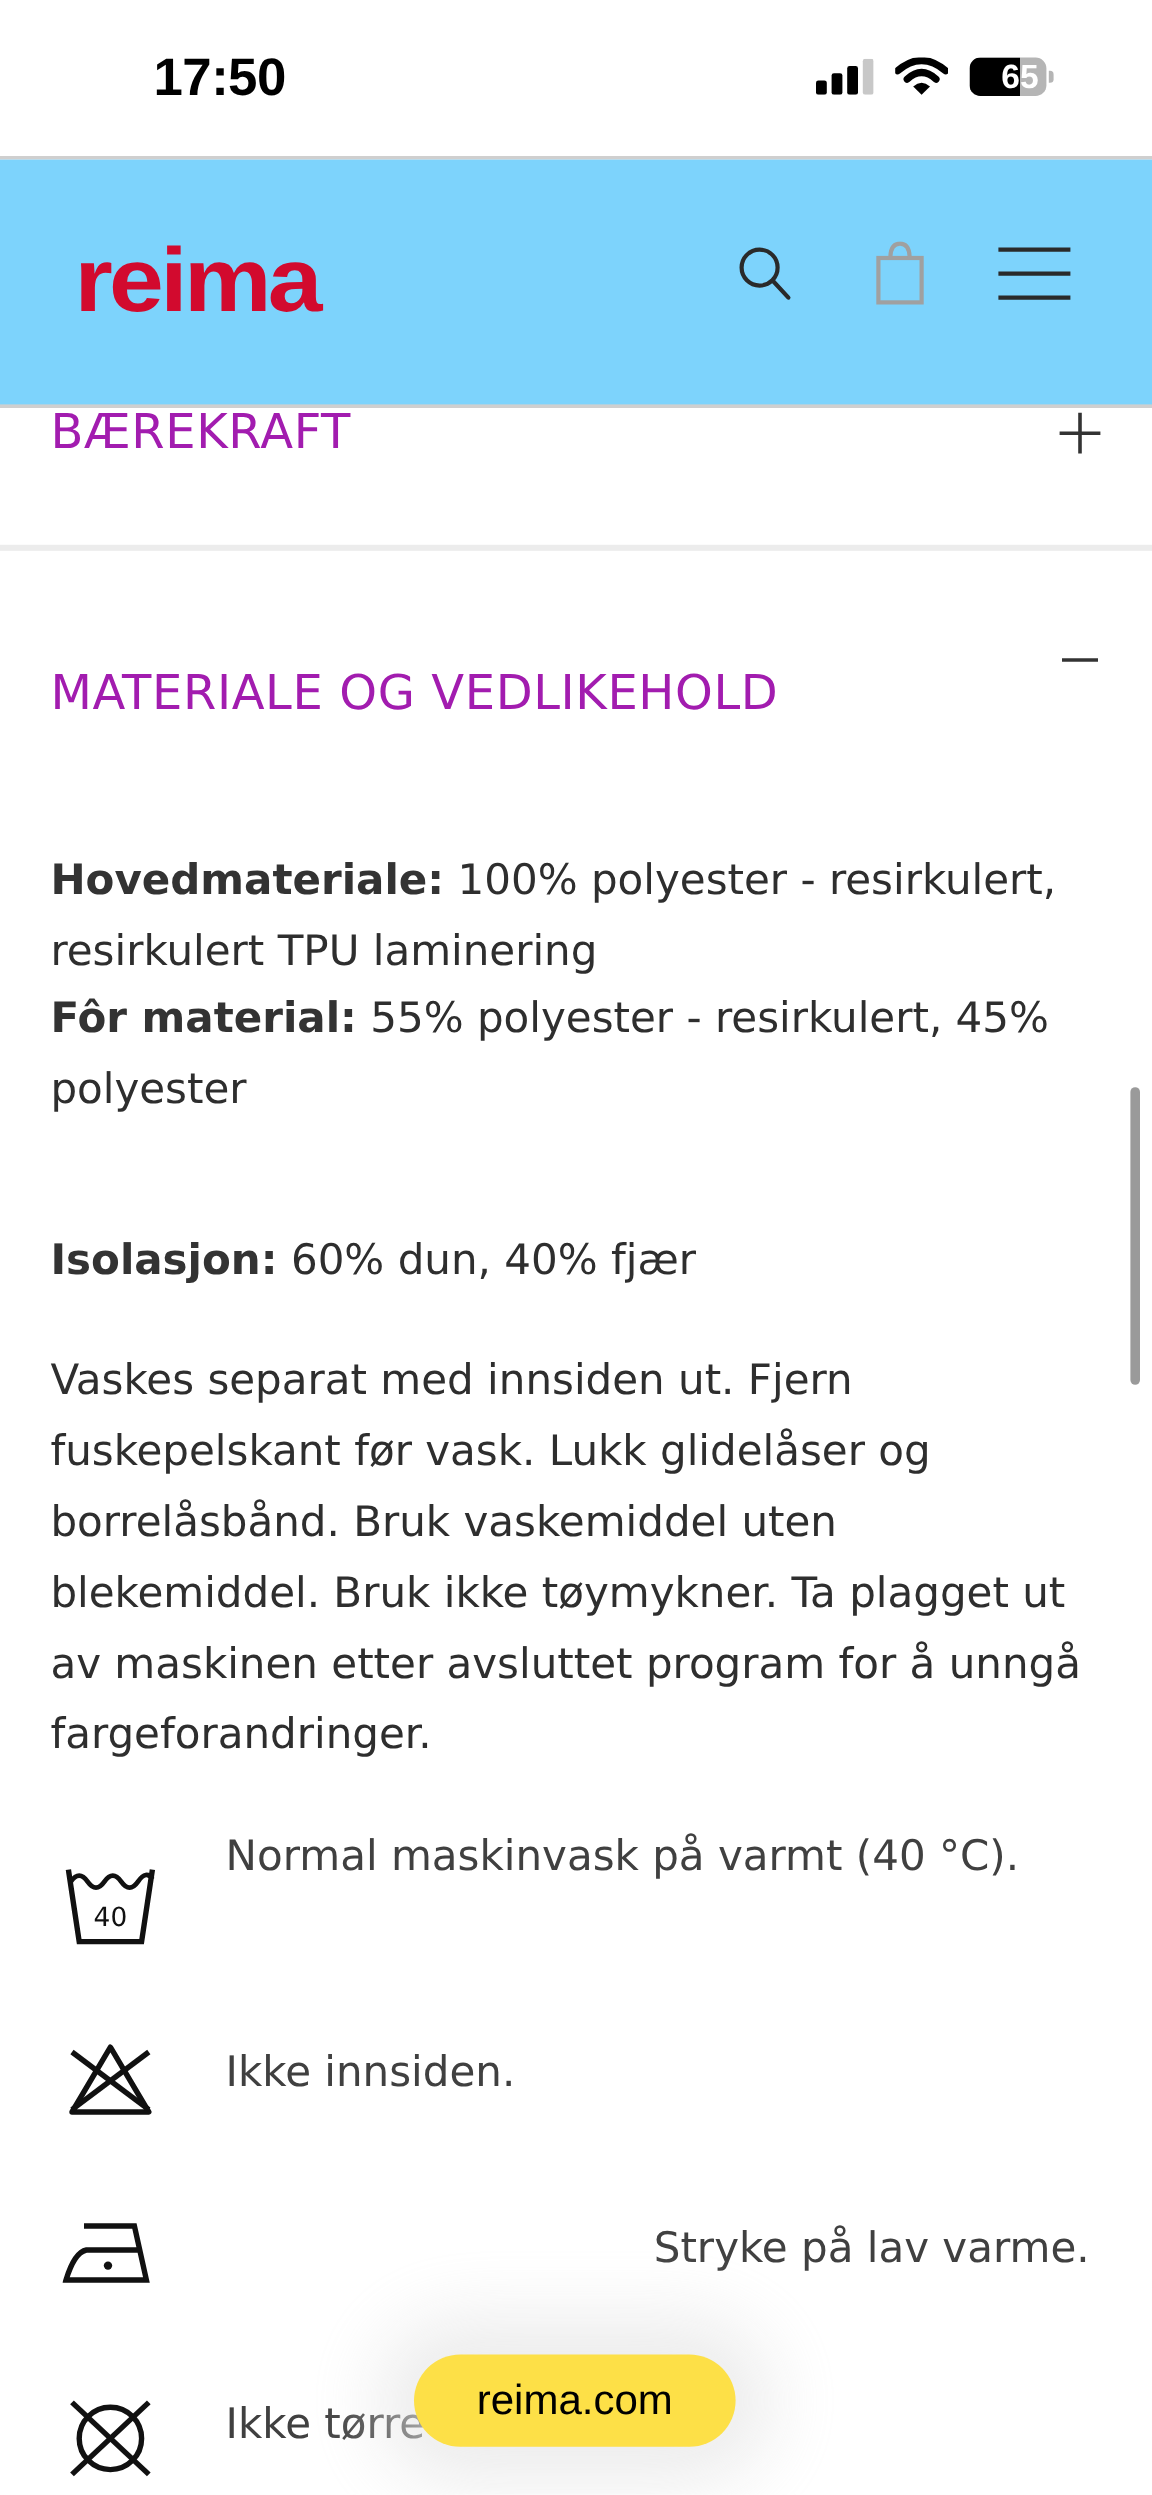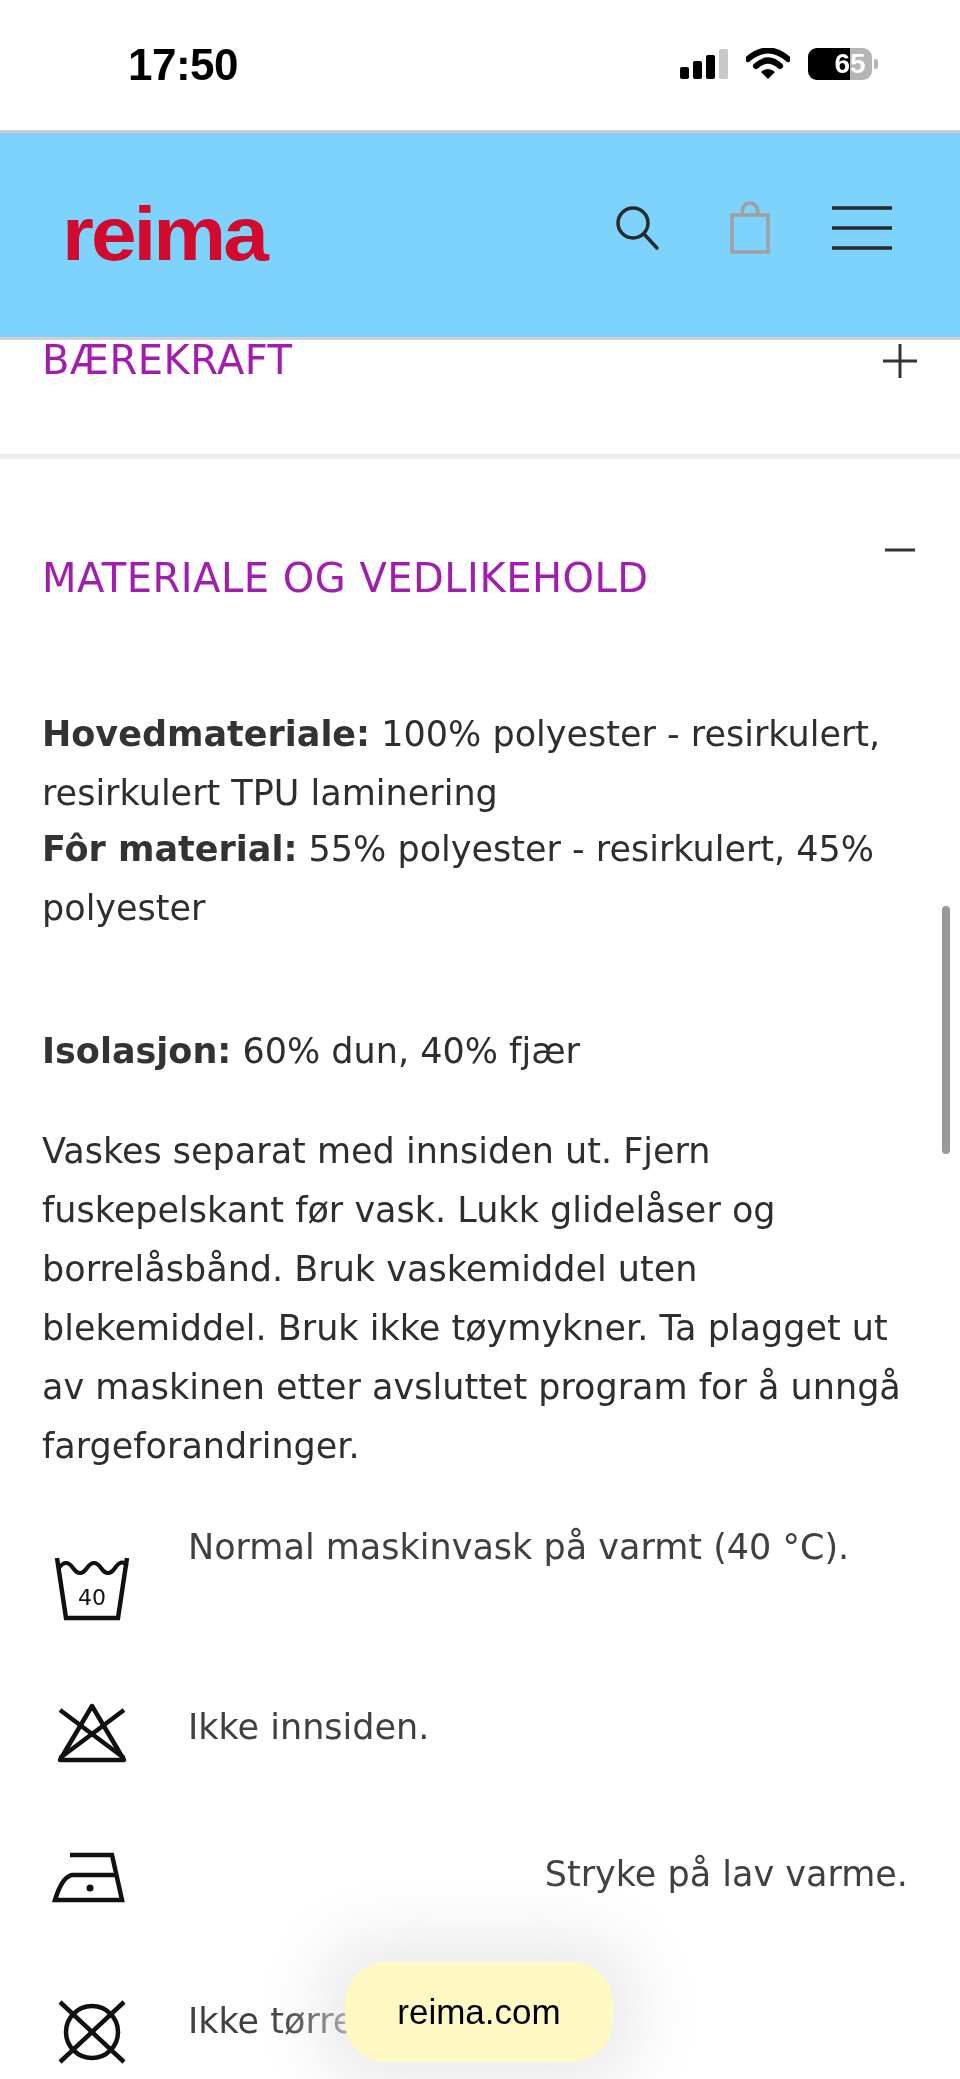--- a/index.html
+++ b/index.html
@@ -29,21 +29,21 @@
   .content { position: absolute; left: 42px; width: 880px; font-family: "DejaVu Sans", sans-serif; font-size: 35px; line-height: 59px; color: #2e2e2e; }
   .content p { margin: 0; }
   .content b { font-weight: bold; color: #333; text-align: center; }
 
   .care-row { position: absolute; left: 0; width: 960px; }
   .care-icon { position: absolute; left: 52px; width: 80px; height: 80px; }
   .care-text { position: absolute; left: 188px; width: 720px; font-family: "DejaVu Sans", sans-serif; font-size: 35px; line-height: 59px; color: #404040; }
 
   .scrollbar { position: absolute; left: 942px; top: 906px; width: 8px; height: 248px; border-radius: 4px; background: #9a9a9a; }
 
-  .url-pill { position: absolute; left: 345px; top: 1962px; width: 268px; height: 100px; border-radius: 40px; background: #fef9c3; box-shadow: 0 0 60px 30px rgba(230,230,230,0.75); display: flex; align-items: center; justify-content: center; font-family: "Liberation Sans", sans-serif; font-size: 35px; color: #000; }
+  .url-pill { position: absolute; left: 345px; top: 1962px; width: 268px; height: 77px; border-radius: 40px; background: #fde047; box-shadow: 0 0 60px 30px rgba(230,230,230,0.75); display: flex; align-items: center; justify-content: center; font-family: "Liberation Sans", sans-serif; font-size: 35px; color: #000; }
 </style>
 </head>
 <body>
 
 <div class="status-bar">
   <div class="status-time">17:50</div>
   <div class="status-icons">
     <svg width="48" height="30" viewBox="0 0 48 30">
       <rect x="0" y="18" width="9" height="12" rx="2" fill="#000"></rect>
       <rect x="13" y="12" width="9" height="18" rx="2" fill="#000"></rect>

